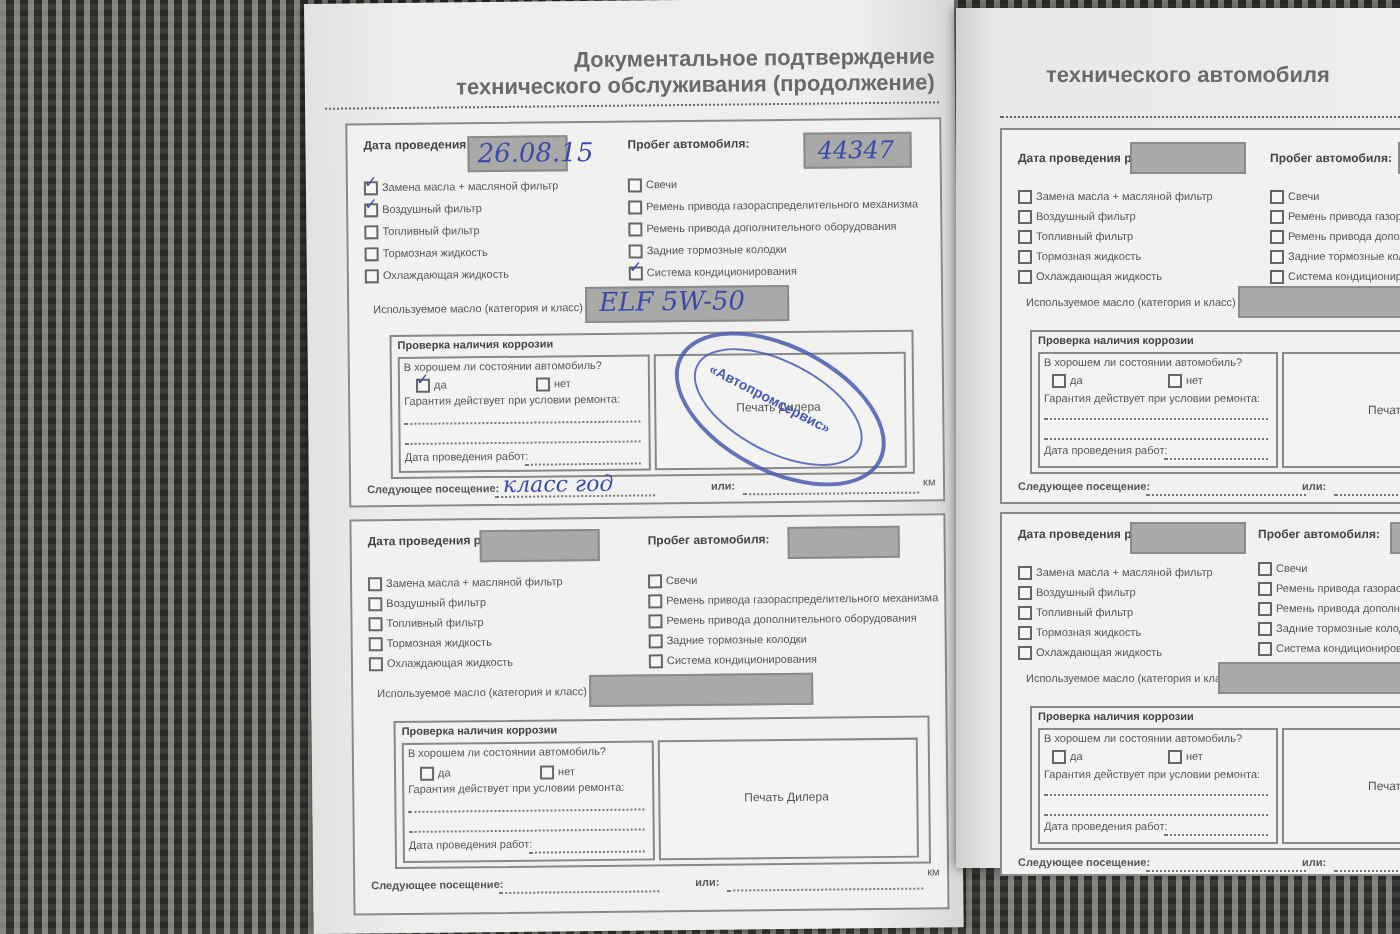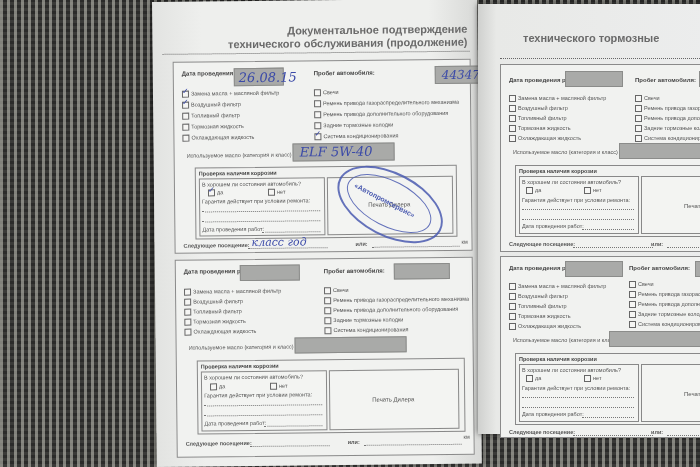--- a/index.html
+++ b/index.html
@@ -41,39 +41,39 @@
     <div>технического обслуживания (продолжение)</div>
   </div>
   <div class="dotline"></div>
 
   <div class="form" style="left:20px;top:60px;width:296px;height:190px;">
     <div class="lbl b" style="left:8px;top:8px;line-height:7px;">Дата проведения работ:</div>
     <div class="field" style="left:60px;top:6px;width:48px;height:16px;">
       <span class="hand" style="left:4px;top:1px;font-size:13px;">26.08.15</span>
     </div>
     <div class="lbl b" style="left:140px;top:9px;">Пробег автомобиля:</div>
-    <div class="field" style="left:228px;top:6px;width:52px;height:16px;margin-left:33px;">
+    <div class="field" style="left:228px;top:6px;width:52px;height:16px;">
       <span class="hand" style="left:6px;top:1px;font-size:12px;">44347</span>
     </div>
 
     <div class="item" style="left:8px;top:28px;"><span class="chk on"></span><span>Замена масла + масляной фильтр</span></div>
     <div class="item" style="left:8px;top:39px;"><span class="chk on"></span><span>Воздушный фильтр</span></div>
     <div class="item" style="left:8px;top:50px;"><span class="chk"></span><span>Топливный фильтр</span></div>
     <div class="item" style="left:8px;top:61px;"><span class="chk"></span><span>Тормозная жидкость</span></div>
     <div class="item" style="left:8px;top:72px;"><span class="chk"></span><span>Охлаждающая жидкость</span></div>
 
     <div class="item" style="left:140px;top:28px;"><span class="chk"></span><span>Свечи</span></div>
     <div class="item" style="left:140px;top:39px;"><span class="chk"></span><span>Ремень привода газораспределительного механизма</span></div>
     <div class="item" style="left:140px;top:50px;"><span class="chk"></span><span>Ремень привода дополнительного оборудования</span></div>
     <div class="item" style="left:140px;top:61px;"><span class="chk"></span><span>Задние тормозные колодки</span></div>
     <div class="item" style="left:140px;top:72px;"><span class="chk on"></span><span>Система кондиционирования</span></div>
 
     <div class="item" style="left:12px;top:90px;">Используемое масло (категория и класс)</div>
     <div class="field" style="left:118px;top:82px;width:100px;height:16px;">
-      <span class="hand" style="left:6px;top:0px;font-size:13px;">ELF 5W-40</span>
+      <span class="hand" style="left:6px;top:0px;font-size:13px;">ELF 5W-50</span>
     </div>
 
     <div class="cbox" style="left:20px;top:105px;width:260px;height:70px;">
       <div class="lbl b" style="left:3px;top:2px;font-size:5.5px;">Проверка наличия коррозии</div>
       <div class="inner" style="left:3px;top:10px;width:124px;height:56px;">
         <div class="item" style="left:2px;top:2px;">В хорошем ли состоянии автомобиль?</div>
         <div class="item" style="left:8px;top:10px;"><span class="chk on"></span><span>да</span></div>
         <div class="item" style="left:68px;top:10px;"><span class="chk"></span><span>нет</span></div>
         <div class="item" style="left:2px;top:19px;">Гарантия действует при условии ремонта:</div>
         <div class="dots" style="left:2px;right:4px;top:32px;"></div>
@@ -139,21 +139,21 @@
     <div class="item" style="left:8px;top:180px;font-weight:bold;">Следующее посещение:</div>
     <div class="dots" style="left:72px;width:80px;top:186px;"></div>
     <div class="item" style="left:170px;top:180px;font-weight:bold;">или:</div>
     <div class="dots" style="left:186px;width:98px;top:186px;"></div>
     <div class="item" style="left:286px;top:176px;">км</div>
   </div>
 </div>
 
 <div class="page right">
   <div class="title" style="right:auto;left:45px;top:28px;">
-    <div>технического тормозные</div>
+    <div>технического автомобиля</div>
   </div>
   <div class="dotline" style="left:22px;right:0;top:54px;"></div>
 
   <div class="form" style="left:22px;top:60px;width:220px;height:186px;">
     <div class="lbl b" style="left:8px;top:12px;line-height:7px;">Дата проведения работ:</div>
     <div class="field" style="left:64px;top:6px;width:56px;height:14px;"></div>
     <div class="lbl b" style="left:134px;top:12px;">Пробег автомобиля:</div>
     <div class="field" style="left:198px;top:6px;width:30px;height:14px;"></div>
 
     <div class="item" style="left:8px;top:30px;"><span class="chk"></span><span>Замена масла + масляной фильтр</span></div>

